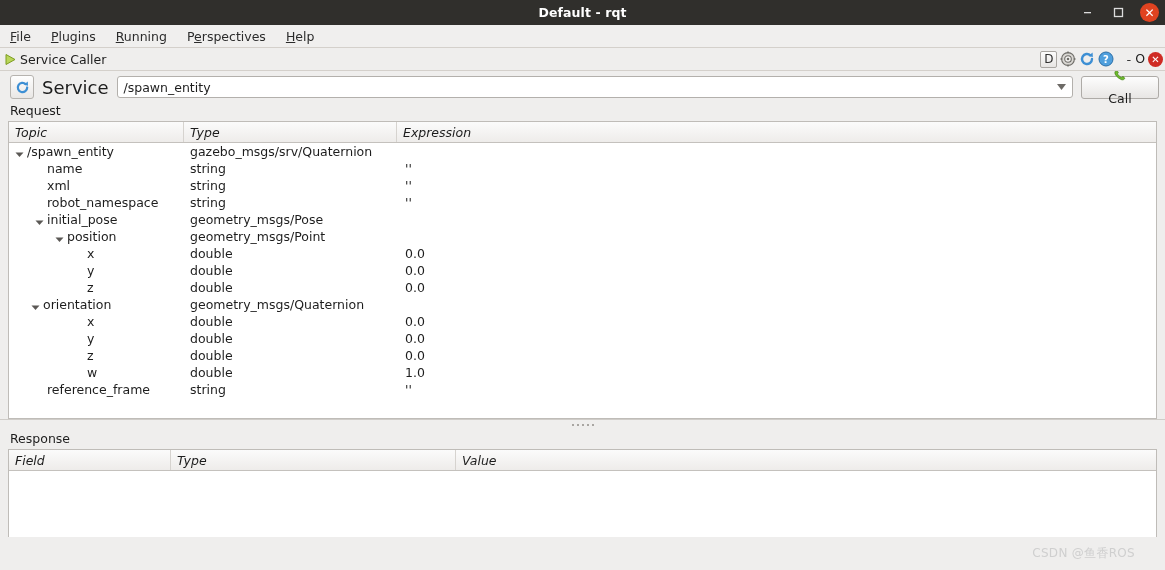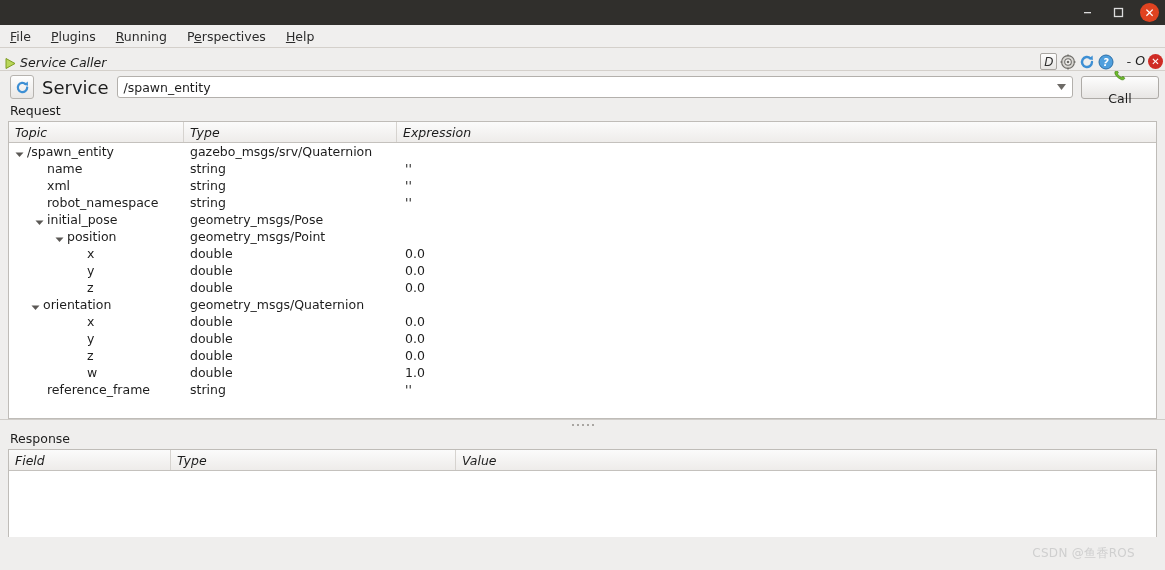--- a/index.html
+++ b/index.html
@@ -81,24 +81,23 @@
     white-space: nowrap;
   }
   .menu-item u { text-decoration: underline; }
 
   
   .dockbar {
     height: 22px;
     background: #efeeed;
     border-bottom: 1px solid #d4d0cb;
     display: flex;
-    align-items: flex-end;
+    align-items: center;
     padding-left: 3px;
     position: relative;
-    font-style: italic;
   }
   .dock-title-icon {
     width: 14px; height: 14px;
     display: flex; align-items: center; justify-content: center;
     margin-right: 3px;
   }
   .dock-title {
     font-size: 12.5px;
     color: #1d1d1d;
   }
@@ -292,20 +291,21 @@
     bottom: 8px;
     font-size: 12px;
     color: #cfcfcf;
     letter-spacing: .3px;
   }
 </style>
 </head>
 <body>
 
 <div class="titlebar">
+  <div class="titlebar-title">Default - rqt</div>
   <div class="win-btns">
     <div class="win-btn min">
       <svg width="11" height="11" viewBox="0 0 11 11" aria-hidden="true">
           <rect x="2" y="5" width="7" height="1.3" fill="#dcdcdc"></rect>
         </svg>
     </div>
     <div class="win-btn max">
       <svg width="11" height="11" viewBox="0 0 11 11" aria-hidden="true">
           <rect x="1.5" y="1.5" width="8" height="8" fill="none" stroke="#dcdcdc" stroke-width="1.3"></rect>
         </svg>

